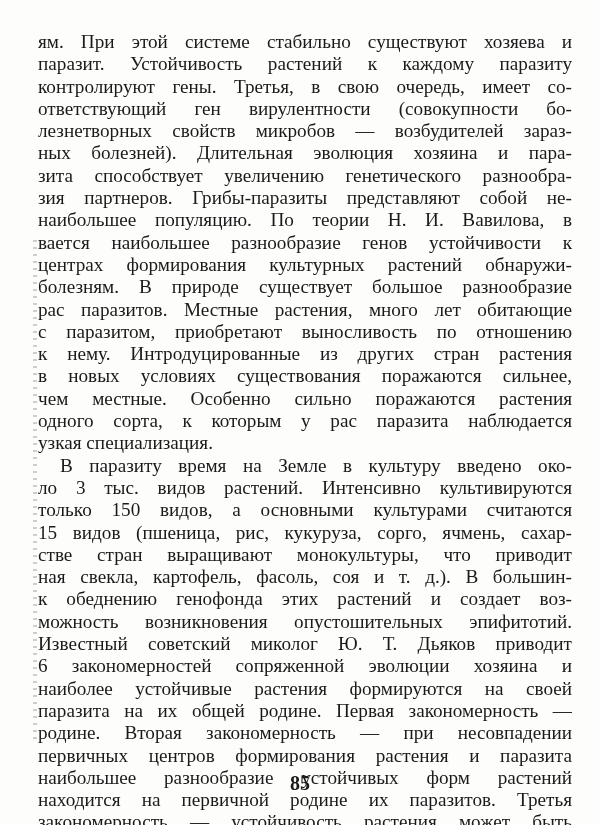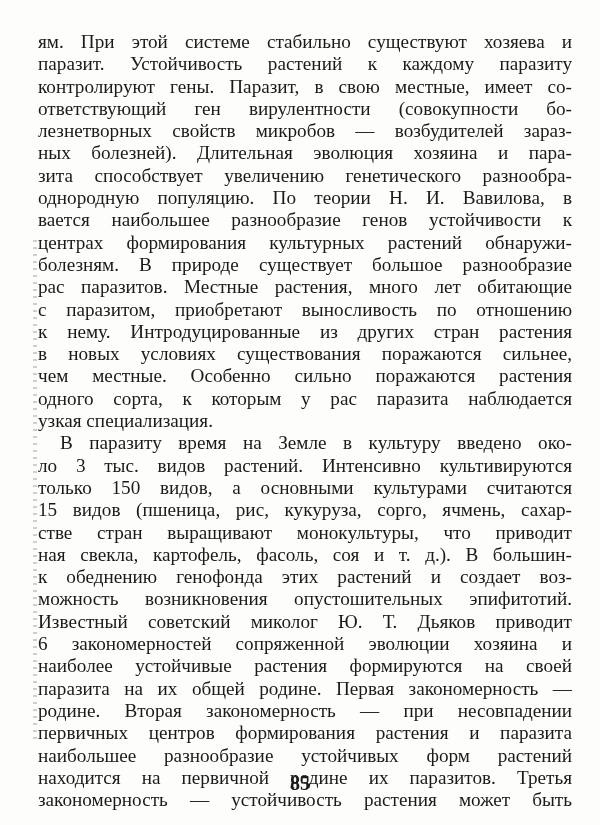--- a/index.html
+++ b/index.html
@@ -36,26 +36,27 @@
   </style>
 </head>
 <body>
 
 <div class="page">
   <div class="left-edge"></div>
   <div class="text-block">
 
     <span class="line">ям. При этой системе стабильно существуют хозяева и</span>
     <span class="line">паразит. Устойчивость растений к каждому паразиту</span>
-    <span class="line">контролируют гены. Паразит, в свою местные, имеет со-</span>
+    <span class="line">контролируют гены. Третья, в свою очередь, имеет со-</span>
     <span class="line">ответствующий ген вирулентности (совокупности бо-</span>
     <span class="line">лезнетворных свойств микробов — возбудителей зараз-</span>
     <span class="line">ных болезней). Длительная эволюция хозяина и пара-</span>
     <span class="line">зита способствует увеличению генетического разнообра-</span>
-    <span class="line">однородную популяцию. По теории Н. И. Вавилова, в</span>
+    <span class="line">зия партнеров. Грибы-паразиты представляют собой не-</span>
+    <span class="line">наибольшее популяцию. По теории Н. И. Вавилова, в</span>
     <span class="line">вается наибольшее разнообразие генов устойчивости к</span>
     <span class="line">центрах формирования культурных растений обнаружи-</span>
     <span class="line">болезням. В природе существует большое разнообразие</span>
     <span class="line">рас паразитов. Местные растения, много лет обитающие</span>
     <span class="line">с паразитом, приобретают выносливость по отношению</span>
     <span class="line">к нему. Интродуцированные из других стран растения</span>
     <span class="line">в новых условиях существования поражаются сильнее,</span>
     <span class="line">чем местные. Особенно сильно поражаются растения</span>
     <span class="line">одного сорта, к которым у рас паразита наблюдается</span>
     <span class="line last">узкая специализация.</span>

